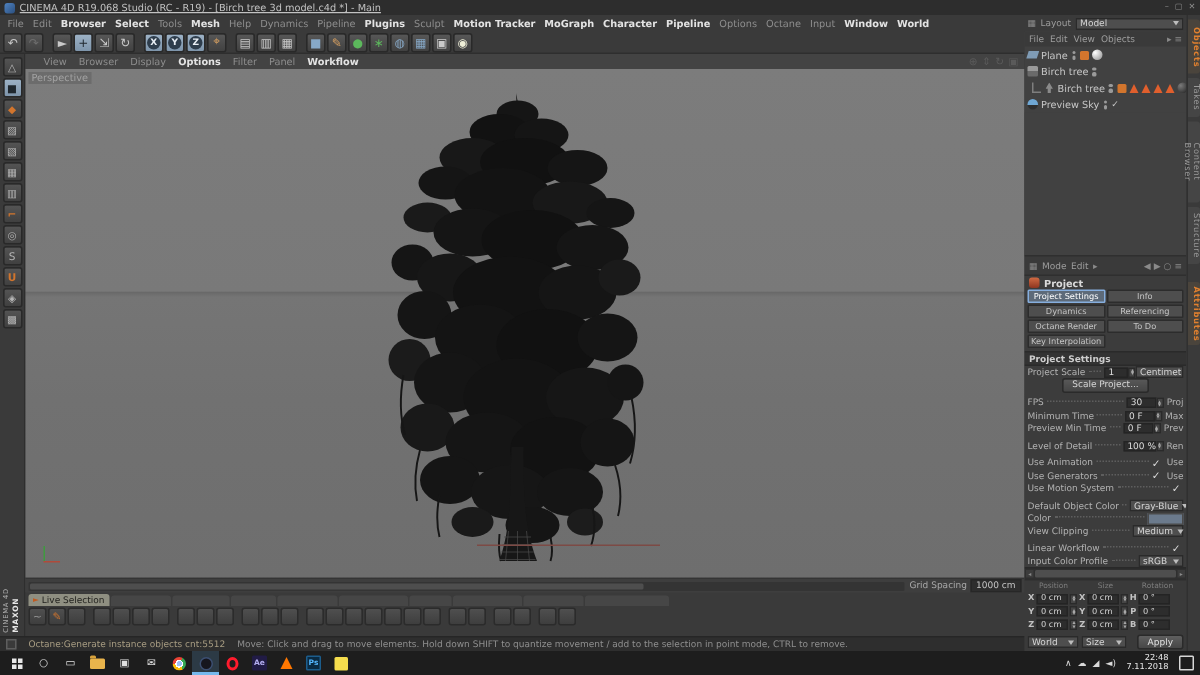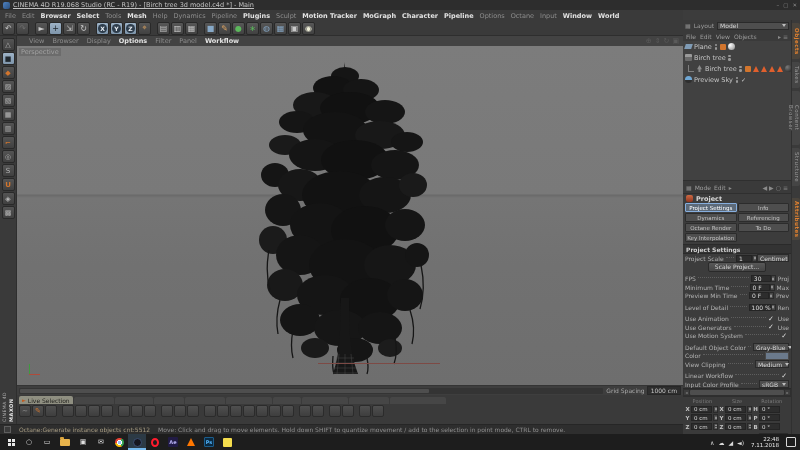--- a/index.html
+++ b/index.html
@@ -71,21 +71,21 @@
     font-size:7px;color:#999;flex:0 0 auto;}
   .pi.g{margin-left:4px;}
   .pi .org{color:#d2752d;}
   
   .statusbar{position:absolute;left:0;top:424px;width:686px;height:10px;background:#2e2e2e;border-top:1px solid #262626;
     display:flex;align-items:center;font-size:6px;box-sizing:border-box;padding:0 4px;gap:8px;white-space:nowrap;overflow:hidden;}
   .statusbar .chk{width:5px;height:5px;border:1px solid #5e5e5e;background:#3a3a3a;flex:0 0 auto;}
   .statusbar .oct{color:#a79c82;}
   .statusbar .hint{color:#8f8f8f;}
   
-  .rpanel{position:absolute;left:683px;top:20px;width:117px;height:424px;background:#3c3c3c;display:flex;}
+  .rpanel{position:absolute;left:683px;top:10px;width:117px;height:424px;background:#3c3c3c;display:flex;}
   .rmain{width:108px;display:flex;flex-direction:column;overflow:hidden;}
   .rstrip{width:9px;background:#3a3a3a;display:flex;flex-direction:column;align-items:center;border-left:1px solid #303030;box-sizing:border-box;}
   .vtab{writing-mode:vertical-rl;font-size:5.5px;color:#9a9a9a;background:#454545;border-radius:0 2px 2px 0;
     padding:3px 0;margin-top:3px;width:8px;text-align:center;letter-spacing:0.5px;}
   .vtab.on{color:#e0802f;background:#4a443c;font-weight:bold;}
   .lrow{height:11px;display:flex;align-items:center;gap:3px;padding:0 2px;font-size:6px;color:#9d9d9d;background:#3a3a3a;}
   .lrow .drop{flex:0 0 auto;}
   .drop{background:#4e4e4e;border:1px solid #2a2a2a;color:#d6d6d6;height:8px;display:flex;align-items:center;
     justify-content:space-between;padding:0 2px;font-size:6px;box-sizing:border-box;}
   .drop::after{content:"";border-left:2.5px solid transparent;border-right:2.5px solid transparent;border-top:3px solid #bdbdbd;margin-left:3px;}

